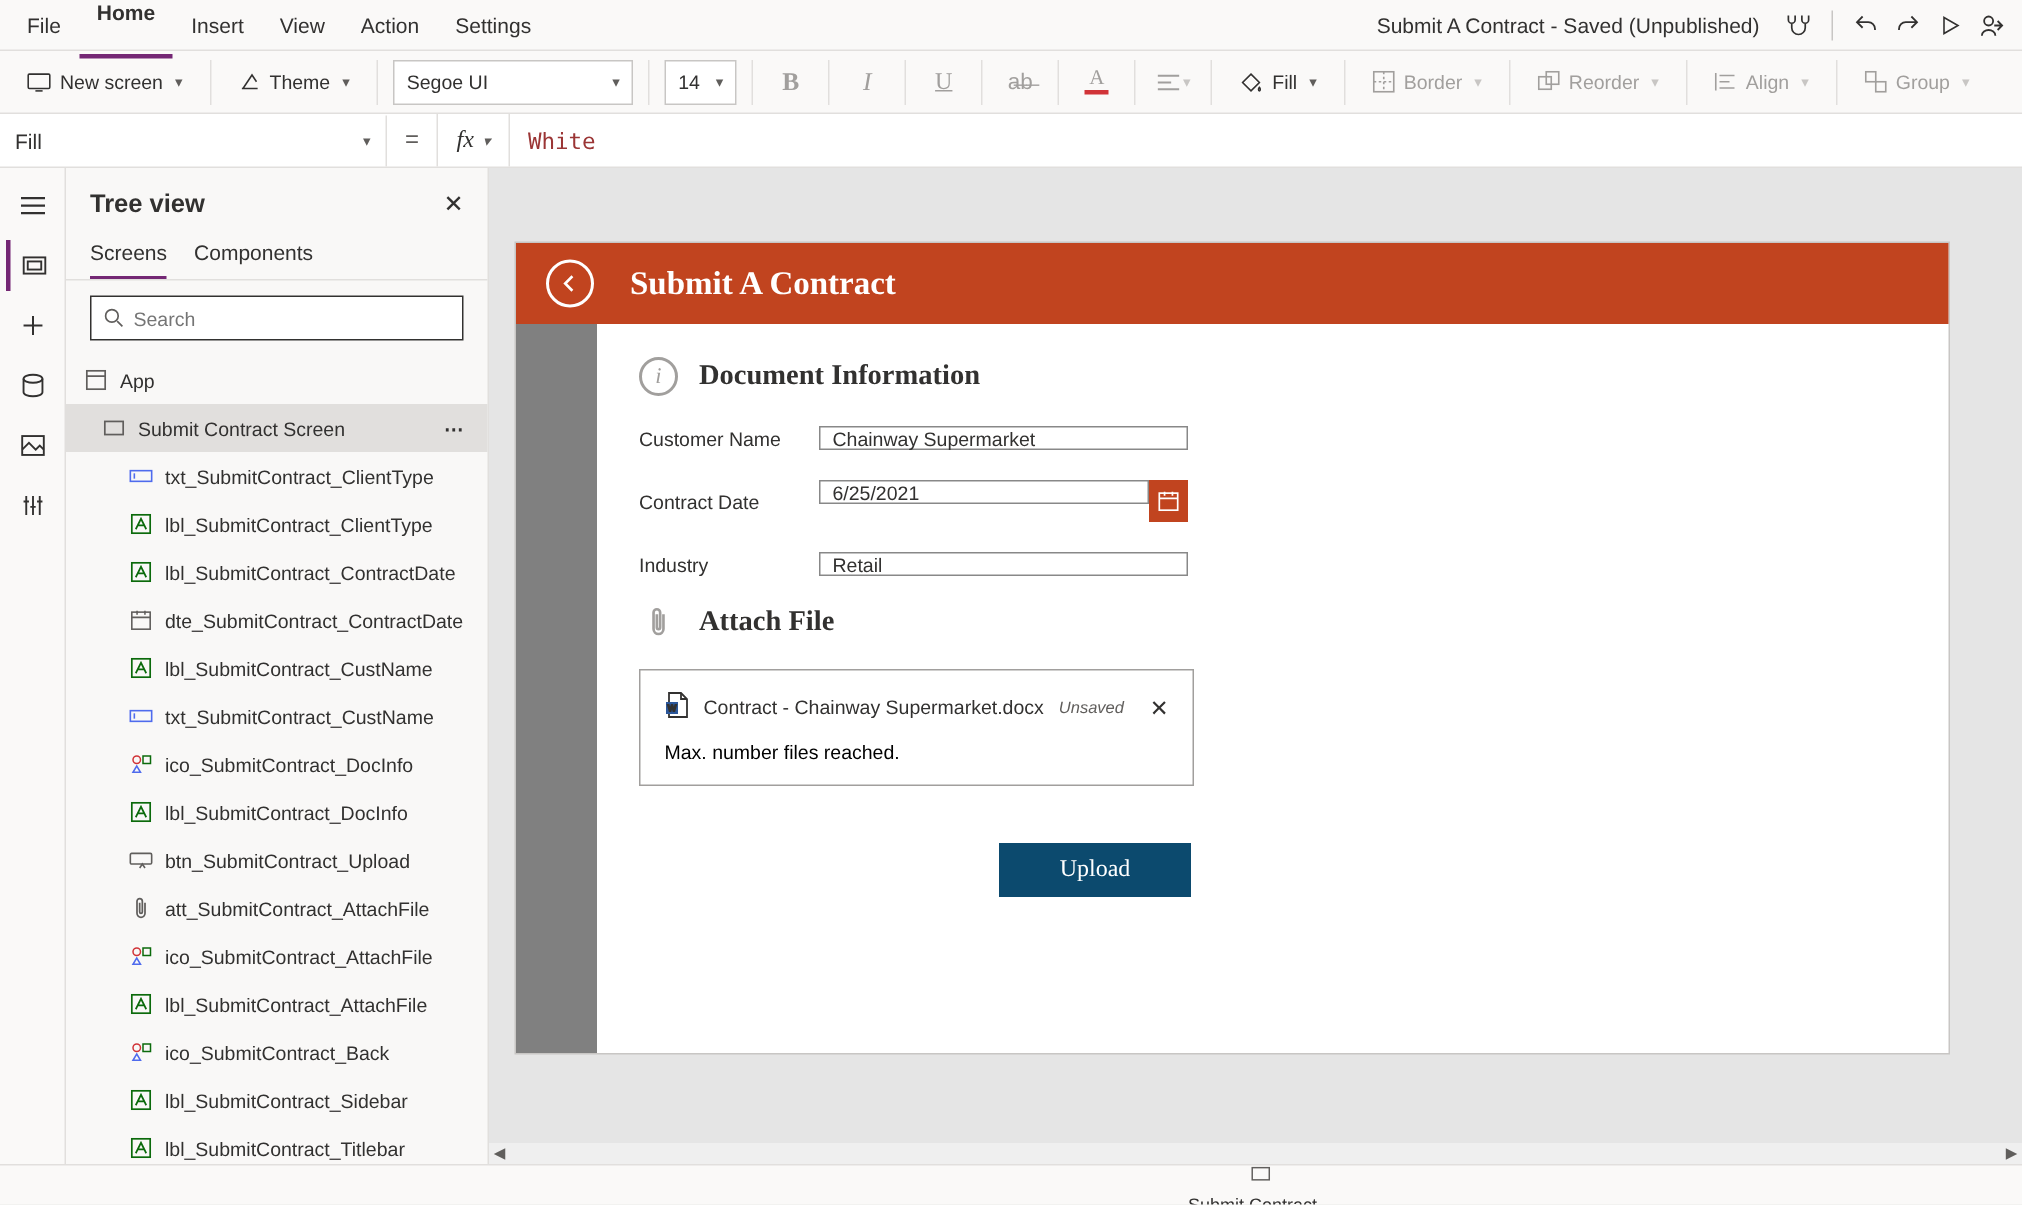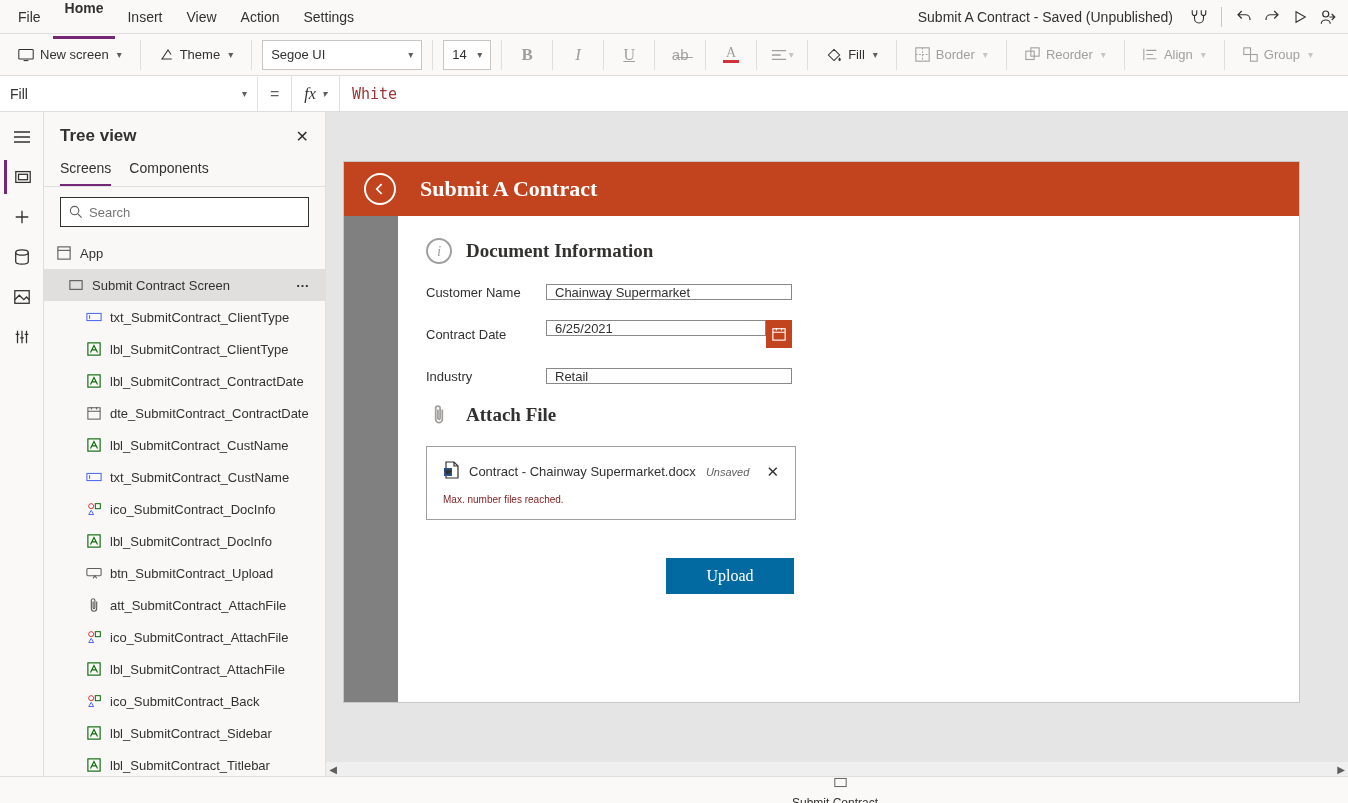--- a/index.html
+++ b/index.html
@@ -77,22 +77,22 @@
 .form-row label { width:120px; font-size:13px; }
 .form-row .inp { width:246px; height:16px; border:1px solid #888; padding:0 8px; font-size:13px; display:flex; align-items:center; }
 .form-row .date-wrap { display:flex; }
 .form-row .date-wrap .inp { flex:1; }
 .form-row .date-wrap .cal { width:26px; height:28px; background:#c1441f; display:flex; align-items:center; justify-content:center; color:#fff; }
 .attach-box { border:1px solid #a19f9d; padding: 14px 16px; width:370px; margin-bottom:38px; }
 .attach-row { display:flex; align-items:center; gap:10px; margin-bottom:12px; }
 .attach-row .fname { font-size:13px; }
 .attach-row .unsaved { font-size:11px; font-style:italic; color:#605e5c; }
 .attach-row .x { margin-left:auto; cursor:pointer; font-size:15px; }
-.attach-note { font-size:10px; color:#7f1d1d; }
-.upload-btn { width:128px; height:36px; background:#0369a1; color:#fff; font-family:Georgia,serif; font-size:16px; border:none; cursor:pointer; margin-left:240px; display:block; }
+.attach-note { font-size:13px; color:#000000; }
+.upload-btn { width:128px; height:36px; background:#0c4a6e; color:#fff; font-family:Georgia,serif; font-size:16px; border:none; cursor:pointer; margin-left:240px; display:block; }
 
 
 .statusbar { height: 27px; border-top:1px solid #e1dfdd; background:#faf9f8; display:flex; align-items:center; padding:0 8px 0 340px; font-size:12px; gap:8px;flex-direction:column; }
 .statusbar .spacer { flex:1; }
 .statusbar .zoom-track { width:120px; height:2px; background:#c8c6c4; position:relative; }
 .statusbar .zoom-thumb { position:absolute; top:-4px; width:10px; height:10px; background:#605e5c; border-radius:50%; }
 .statusbar .sb-btn { width:22px; text-align:center; cursor:pointer; font-size:15px; }
 
 
 .hscroll { position:absolute; bottom:0; left:0; right:0; height:14px; background:#efefef; }

